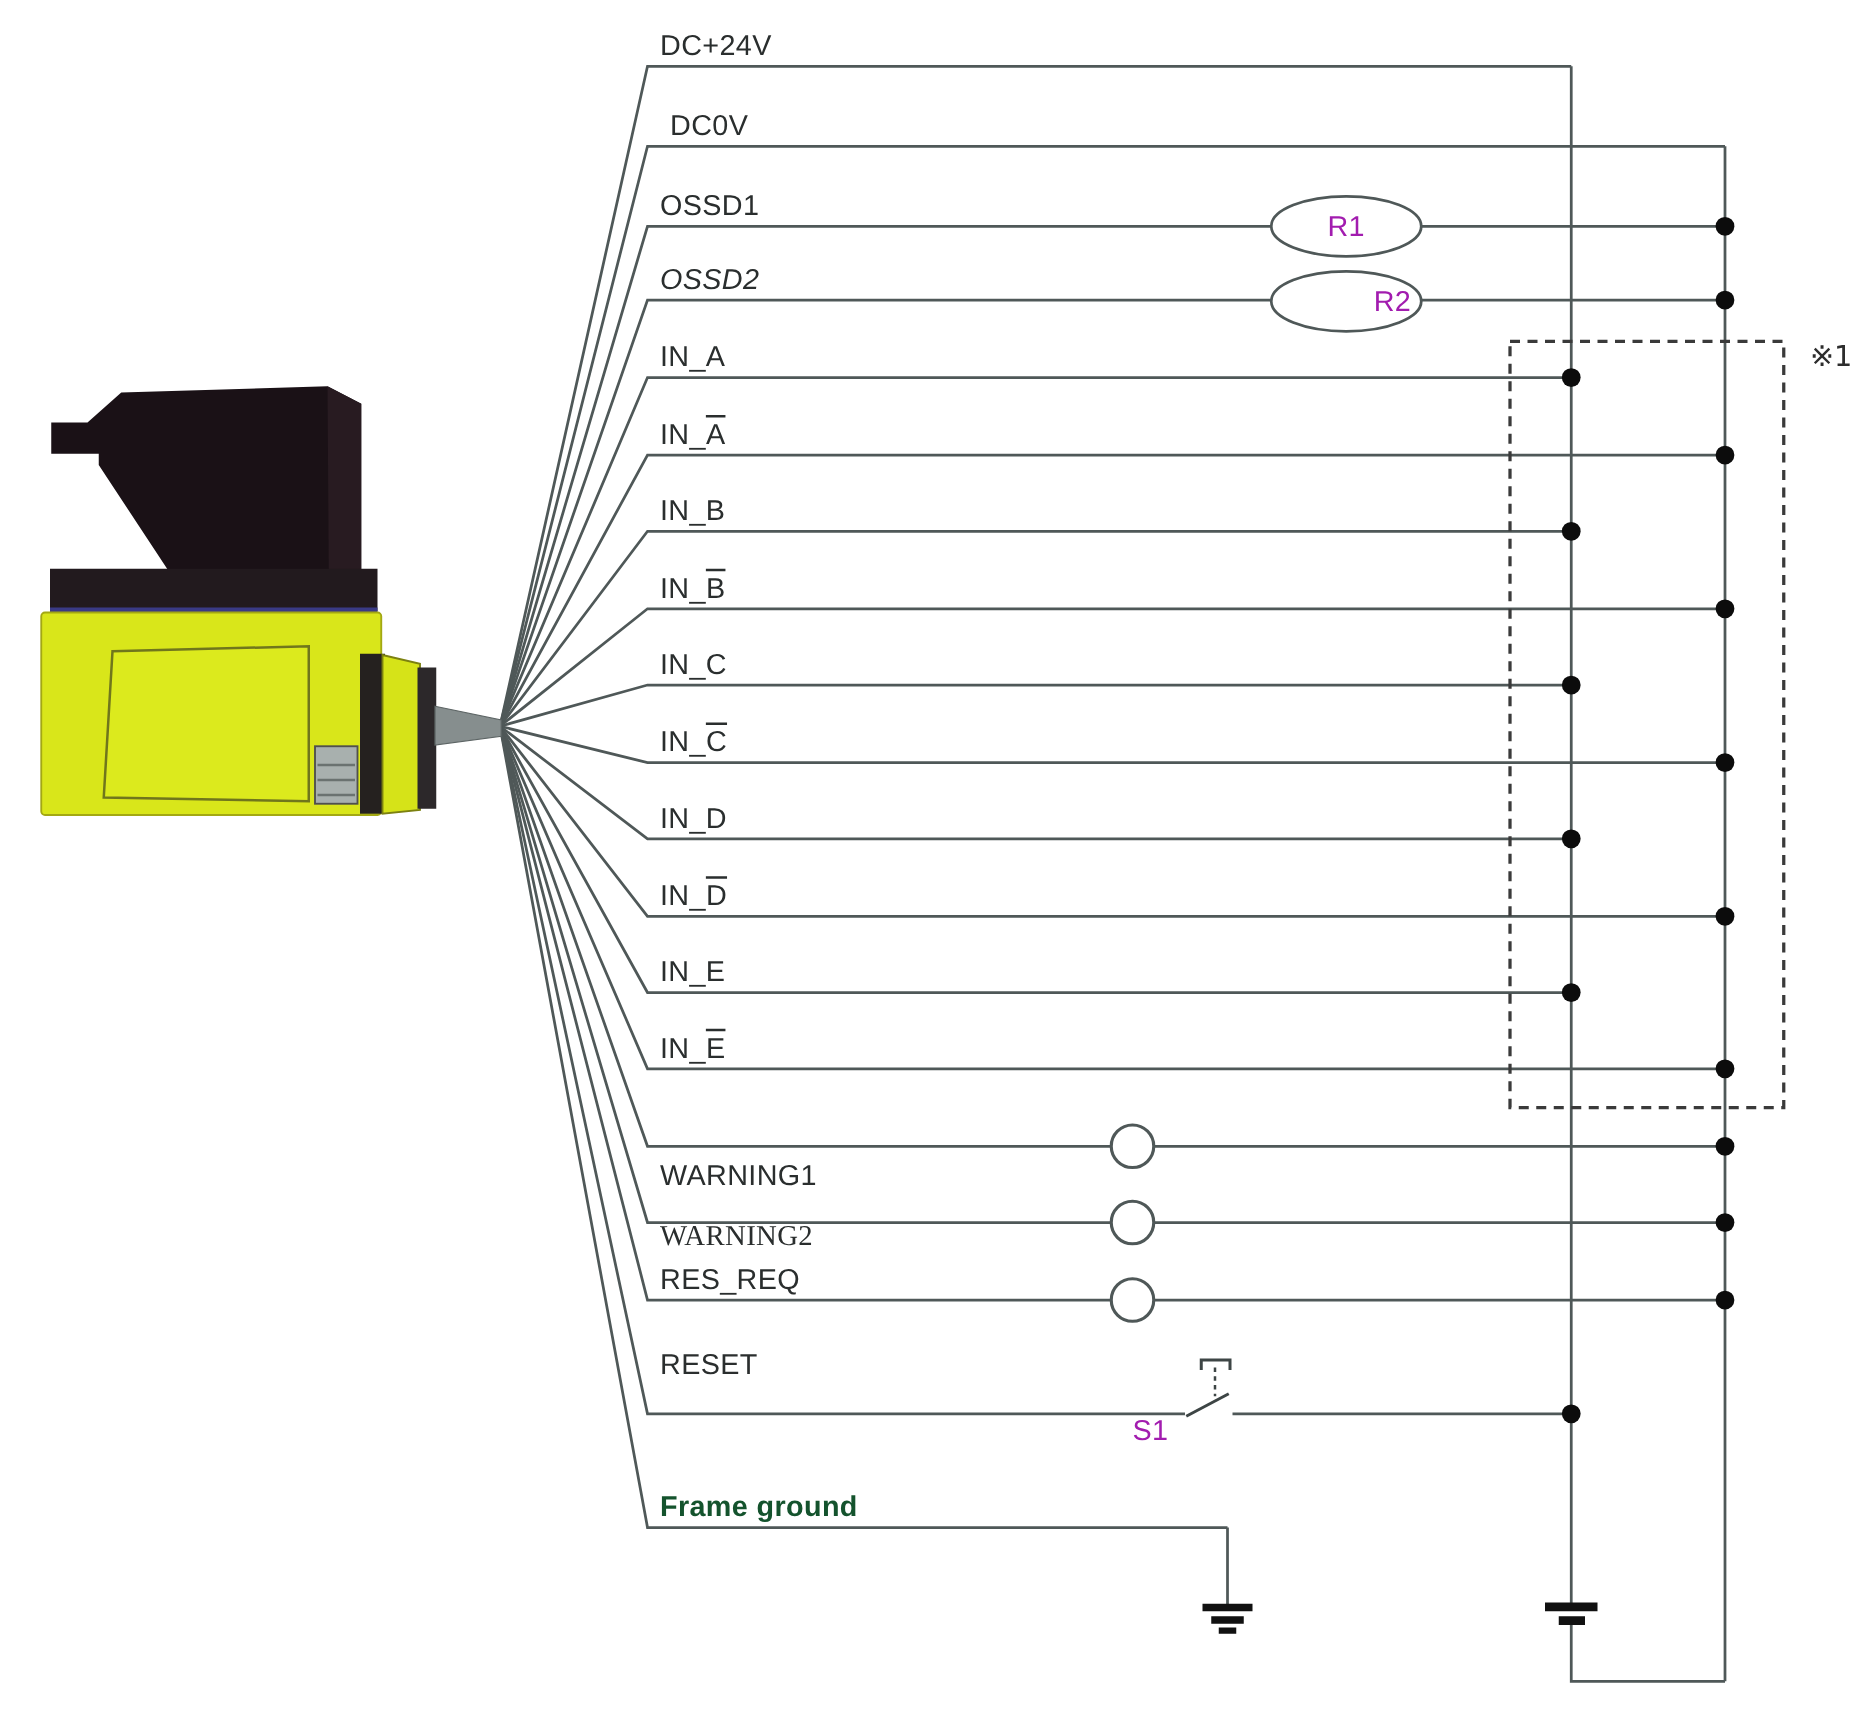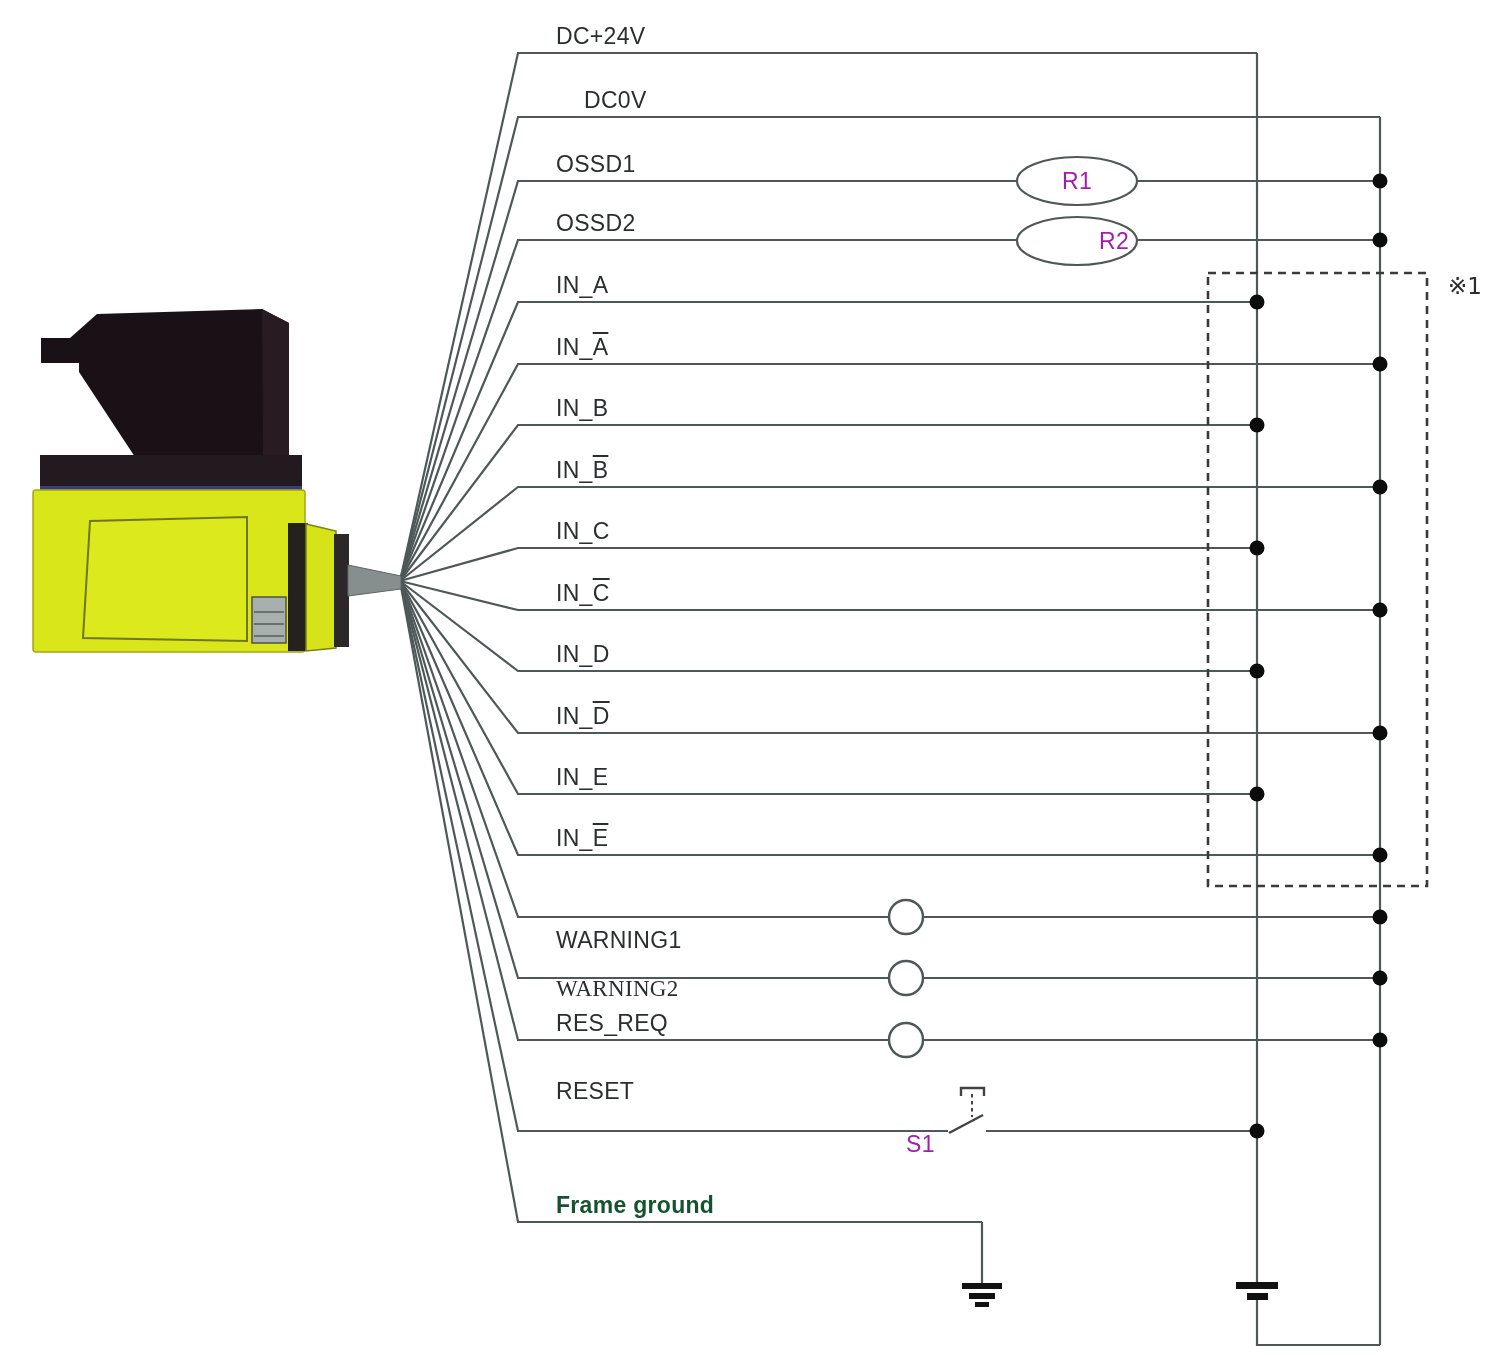--- a/index.html
+++ b/index.html
@@ -3,21 +3,21 @@
 <meta charset="utf-8">
 <style>
   html,body{margin:0;padding:0;background:#ffffff;}
   #stage{
     position:relative;width:1500px;height:1368px;background:#ffffff;overflow:hidden;
     font-family:"Liberation Sans",sans-serif;
   }
   #diagram-svg{position:absolute;left:0;top:0;}
   .wire-label{
     position:absolute;font-size:23px;line-height:26px;color:#2a2e2e;
-    letter-spacing:0.3px;white-space:nowrap;margin-left:28px;
+    letter-spacing:0.3px;white-space:nowrap;
   }
   .wire-label.bold{font-weight:bold;color:#14532d;}
   .ovl{text-decoration:overline;text-decoration-thickness:2px;}
   .comp-label{
     position:absolute;font-size:23px;line-height:25px;color:#a21caf;
     letter-spacing:0.3px;white-space:nowrap;
   }
   .comp-label.center{text-align:center;}
   .note-label{
     position:absolute;font-size:23px;line-height:25px;color:#2d2d2d;
@@ -128,23 +128,23 @@
       </g>
   </svg>
 
   <div class="comp-label center" style="left:1047px;top:169px;width:60px;">R1</div>
   <div class="comp-label center" style="left:1084px;top:229px;width:60px;">R2</div>
   <div class="comp-label" style="left:906px;top:1132px;">S1</div>
   <div class="note-label" style="left:1448px;top:274px;">※1</div>
 
   <div id="labels-layer">
       <div class="wire-label" style="left: 528px; top: 23px;">DC+24V</div>
-      <div class="wire-label" style="left: 556px; top: 87px;">DC0V</div>
+      <div class="wire-label" style="left: 536px; top: 87px;">DC0V</div>
       <div class="wire-label" style="left: 528px; top: 151px;">OSSD1</div>
-      <div class="wire-label" style="left: 528px; top: 210px;">OSSD2</div>
+      <div class="wire-label" style="left: 528px; top: 210px; font-style: italic;">OSSD2</div>
       <div class="wire-label" style="left: 528px; top: 272px;">IN_A</div>
       <div class="wire-label" style="left: 528px; top: 334px;"><span>IN_</span><span class="ovl">A</span></div>
       <div class="wire-label" style="left: 528px; top: 395px;">IN_B</div>
       <div class="wire-label" style="left: 528px; top: 457px;"><span>IN_</span><span class="ovl">B</span></div>
       <div class="wire-label" style="left: 528px; top: 518px;">IN_C</div>
       <div class="wire-label" style="left: 528px; top: 580px;"><span>IN_</span><span class="ovl">C</span></div>
       <div class="wire-label" style="left: 528px; top: 641px;">IN_D</div>
       <div class="wire-label" style="left: 528px; top: 703px;"><span>IN_</span><span class="ovl">D</span></div>
       <div class="wire-label" style="left: 528px; top: 764px;">IN_E</div>
       <div class="wire-label" style="left: 528px; top: 825px;"><span>IN_</span><span class="ovl">E</span></div>

